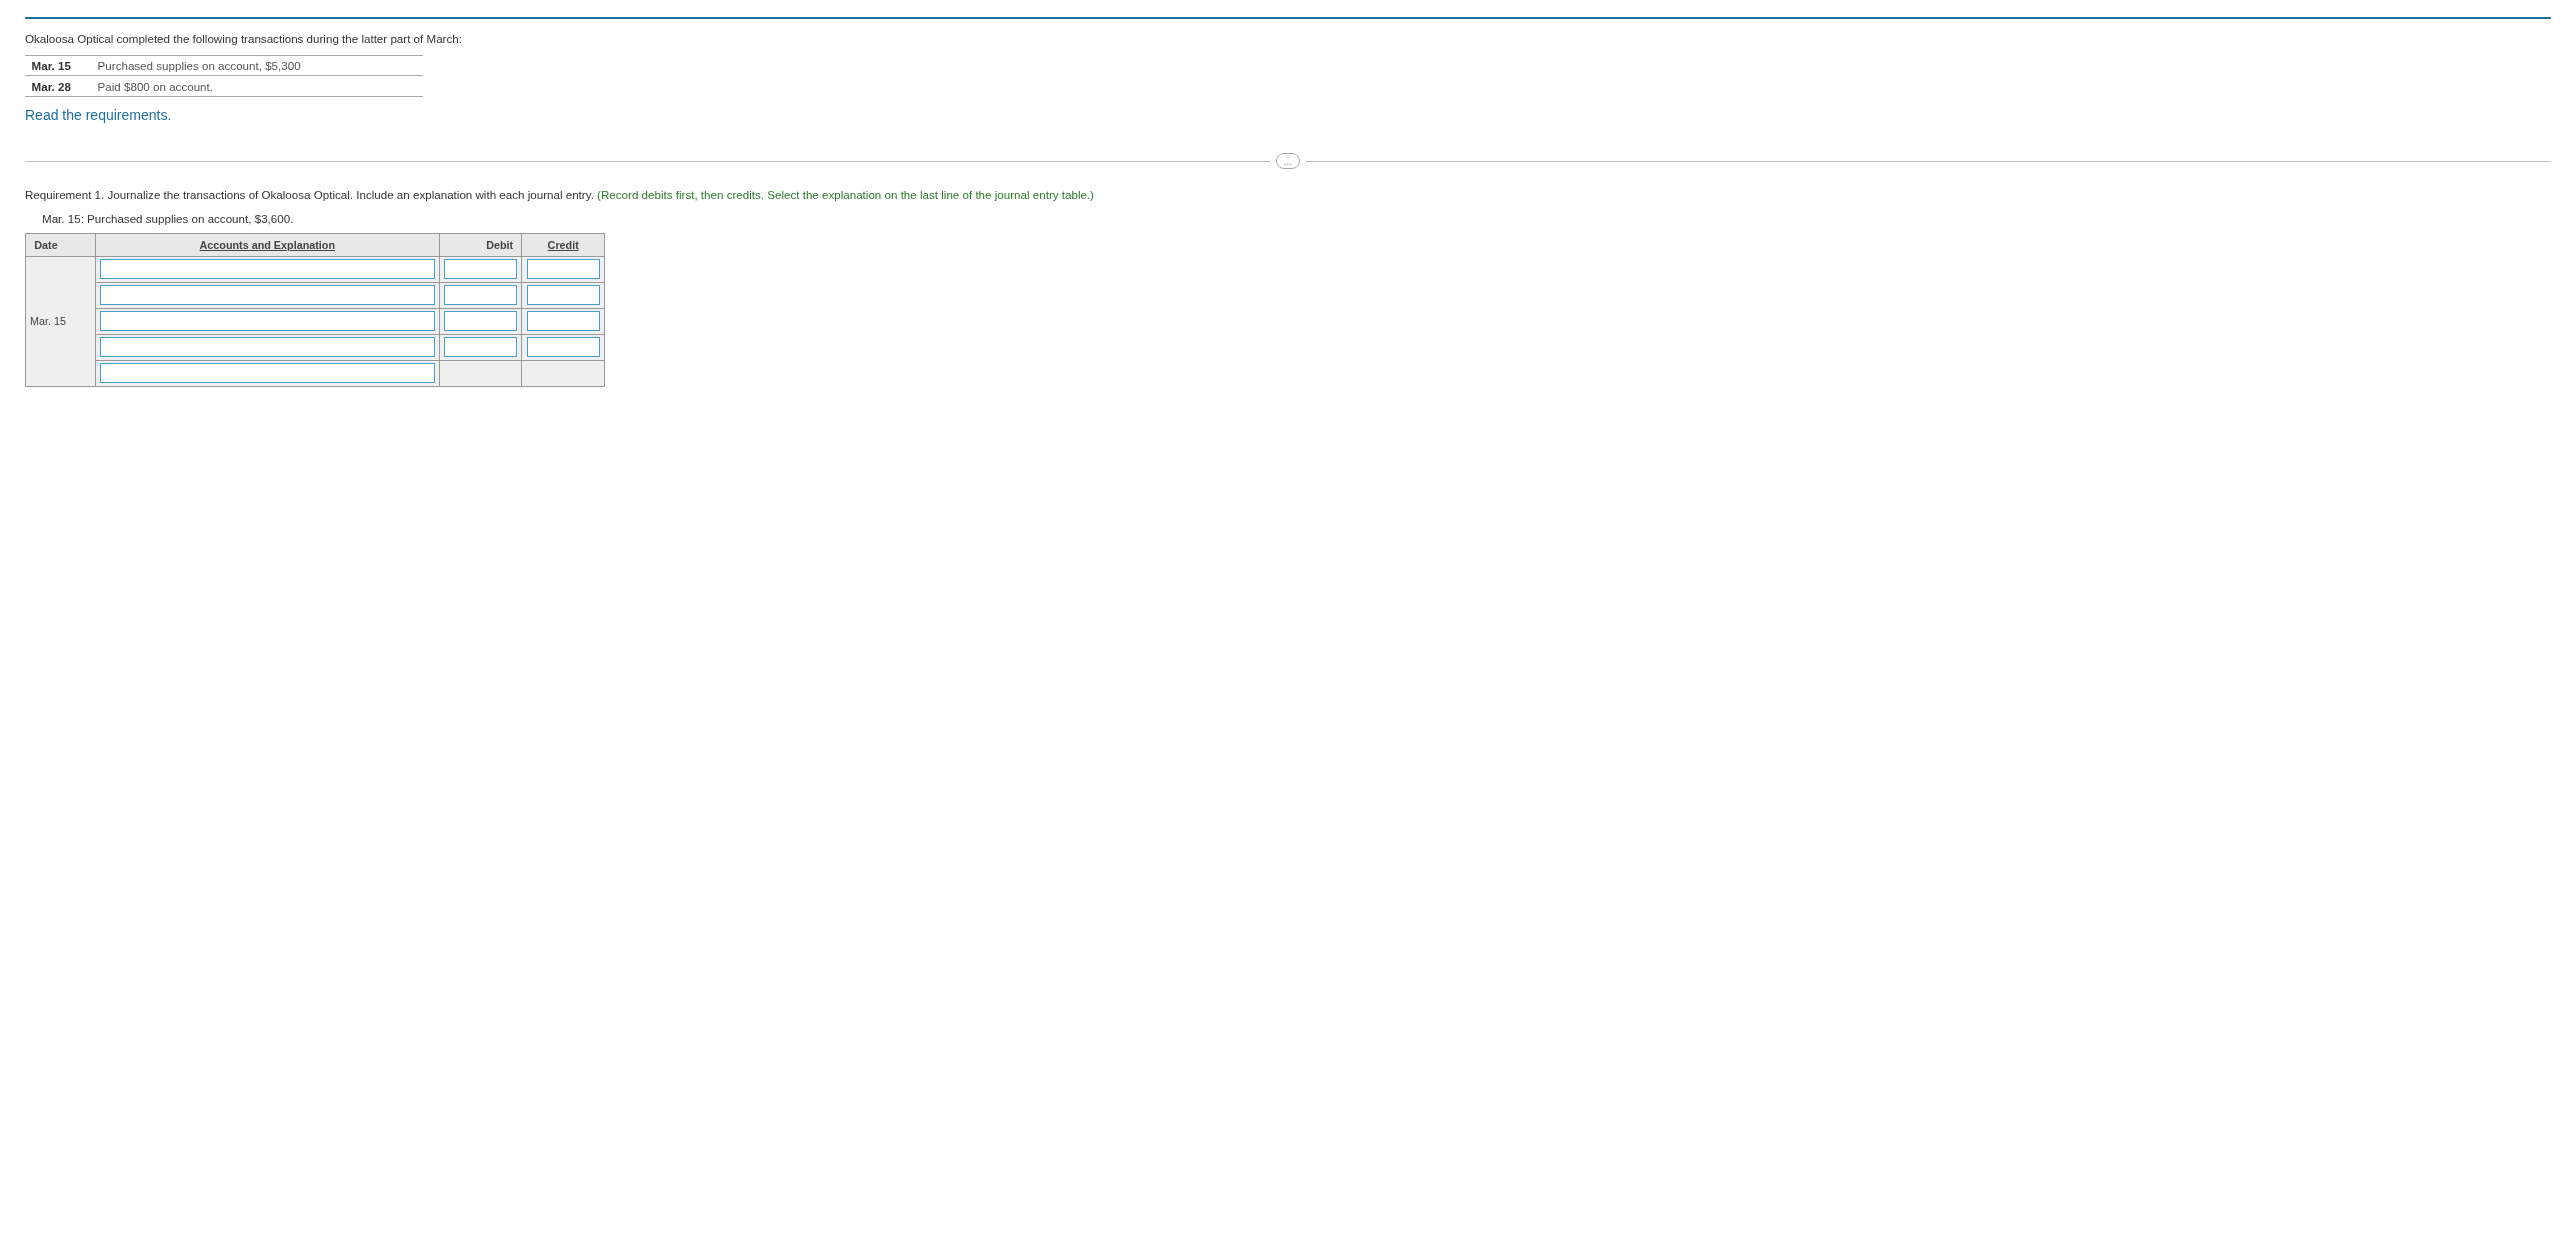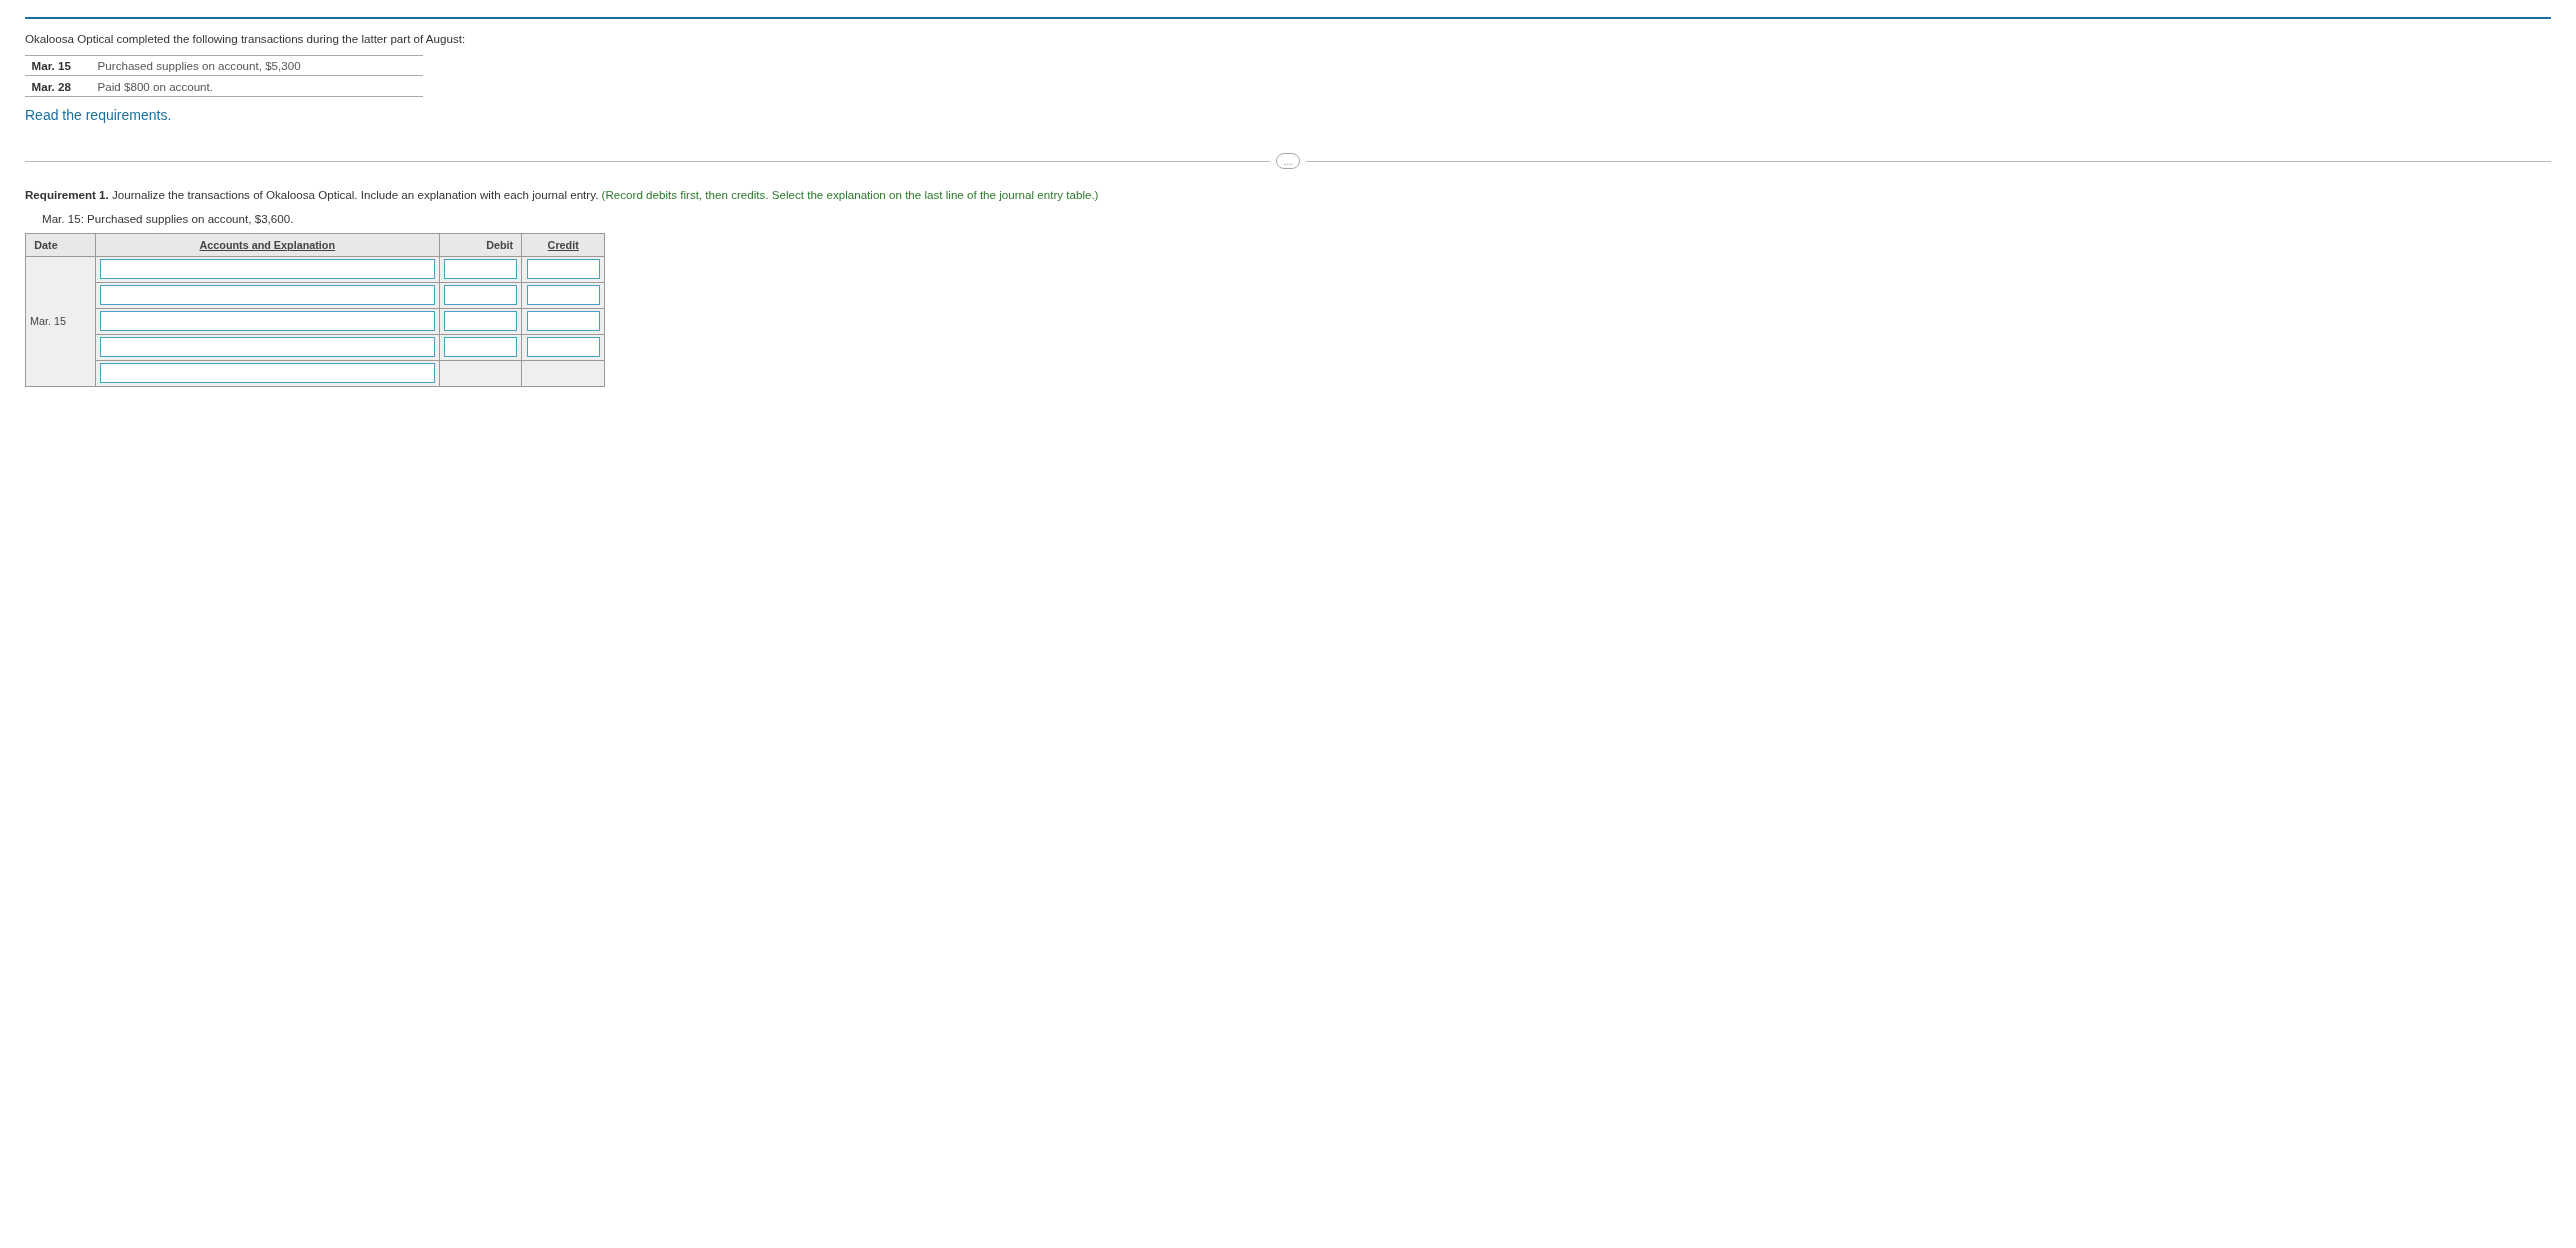--- a/index.html
+++ b/index.html
@@ -91,21 +91,21 @@
       margin-top: 16.6px;
     }
 
     .requirement-text {
       font-size: 11.6px;
       margin-bottom: 8.3px;
       line-height: 1.5;
     }
 
     .requirement-text strong {
-      font-weight: bold;
+      font-weight: normal;
     }
 
     .hint-text {
       color: #2a7a2a;
     }
 
     .transaction-label {
       font-size: 11.6px;
       margin-bottom: 8.3px;
       color: #333;
@@ -198,21 +198,21 @@
       outline: none;
     }
   </style>
 </head>
 <body>
 
 
 
 <div class="top-border"></div>
 
-<p class="intro-text">Okaloosa Optical completed the following transactions during the latter part of August:</p>
+<p class="intro-text">Okaloosa Optical completed the following transactions during the latter part of March:</p>
 
 <table class="transactions-table">
   <tbody>
       <tr>
     <td class="date-col">Mar. 15</td>
     <td class="desc-col">Purchased supplies on account, $5,300</td>
   </tr>
   <tr>
     <td class="date-col">Mar. 28</td>
     <td class="desc-col">Paid $800 on account.</td>

